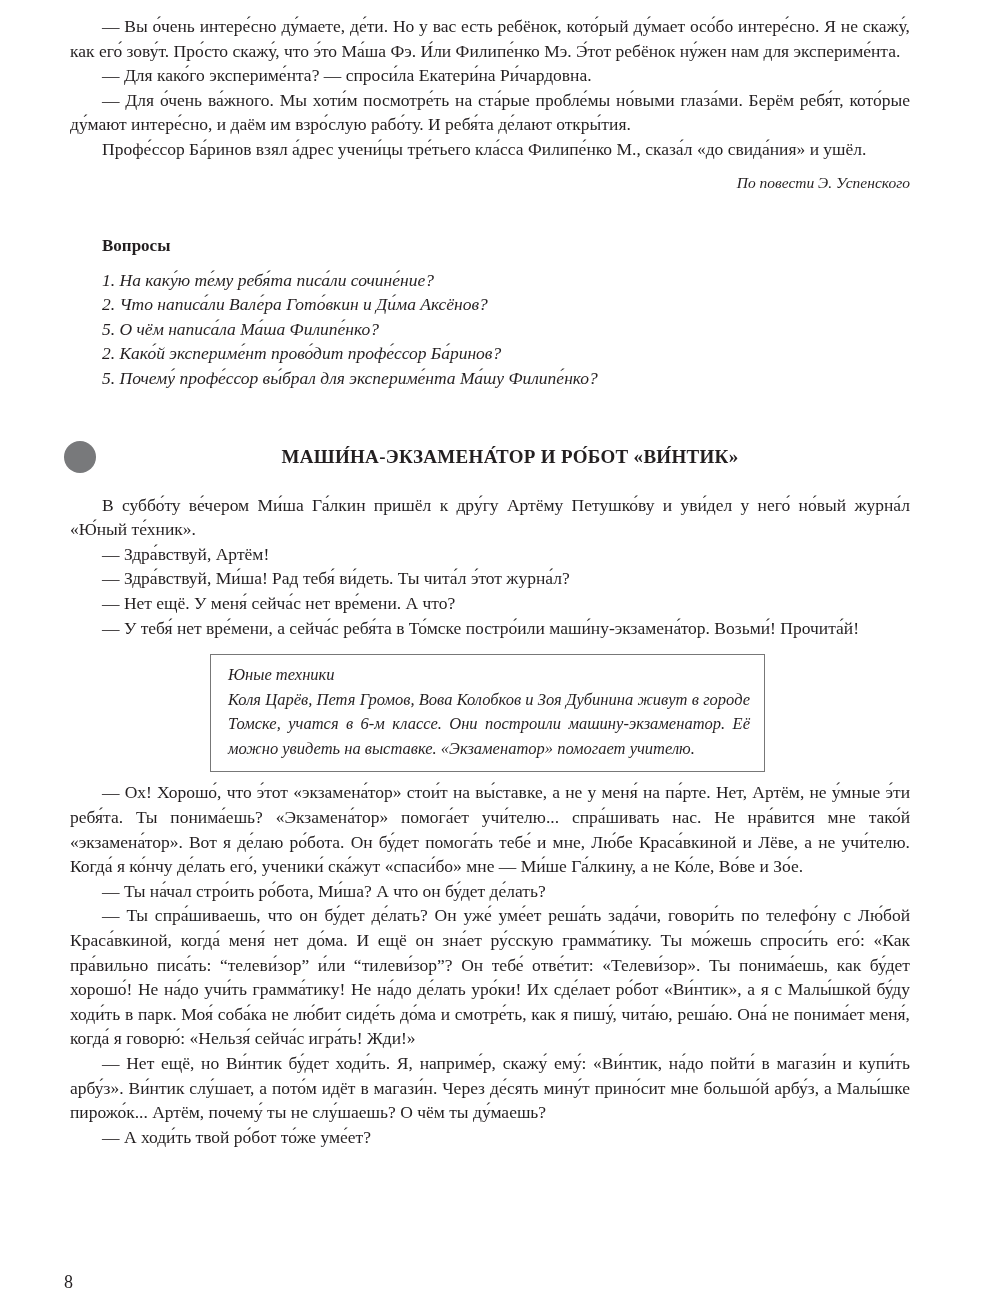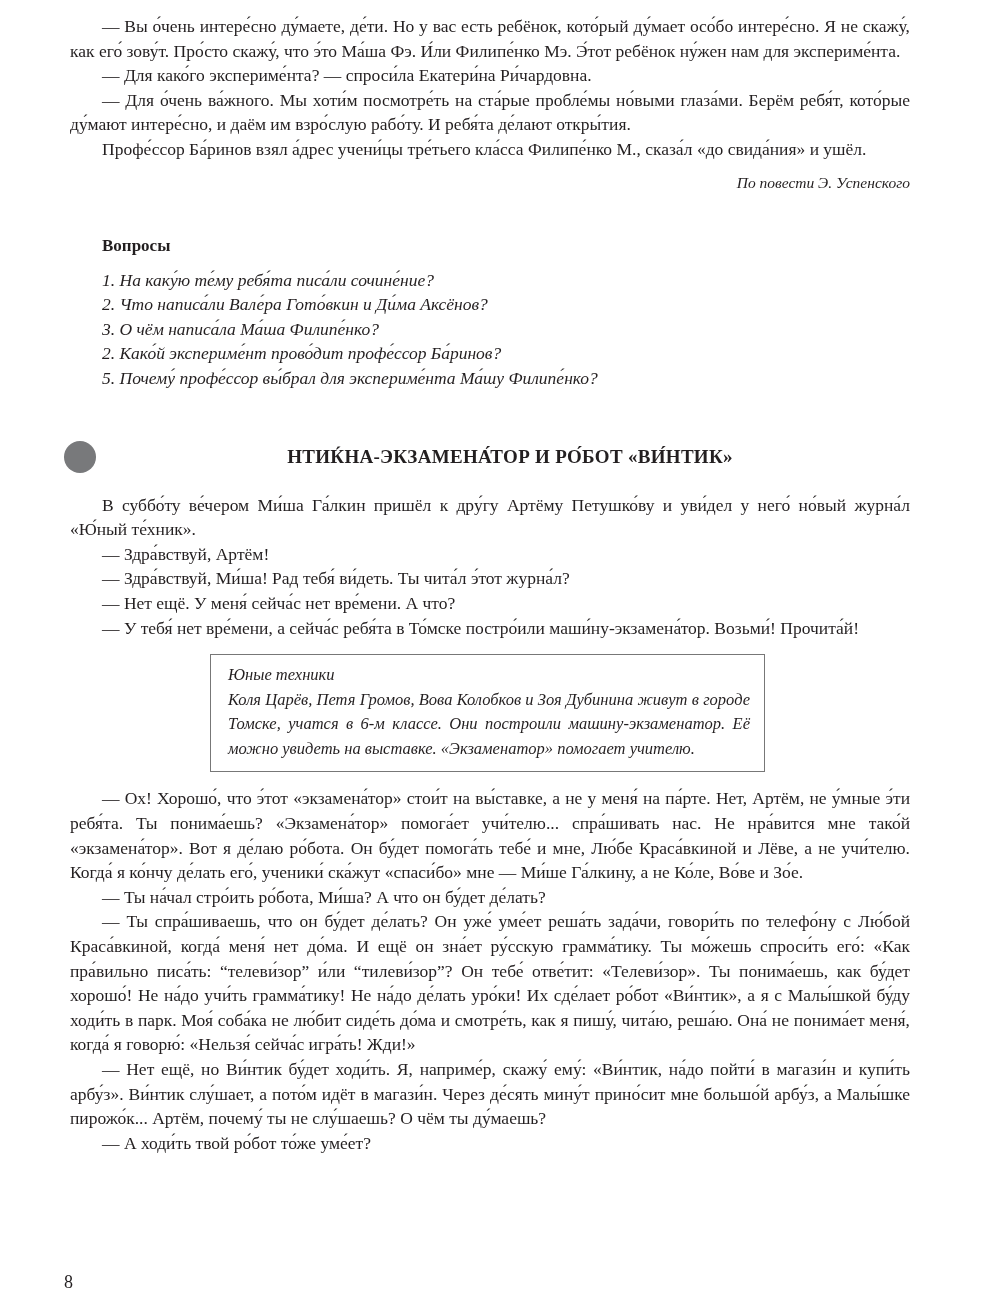--- a/index.html
+++ b/index.html
@@ -8,21 +8,21 @@
   .page { position: absolute; left: 70px; top: 8px; width: 840px; }
   .p { font-size: 17.5px; line-height: 24.6px; margin: 0; text-align: justify; text-indent: 32px; }
   .attrib { font-style: italic; font-size: 15.5px; text-align: right; margin: 10px 0 0 0; line-height: 22px; }
   .q-title { font-weight: bold; font-size: 17px; margin: 40px 0 4px 32px; line-height: 24px; }
   .q-list { list-style: none; margin: 10px 0 0 32px; padding: 0; font-style: italic; }
   .q-list li { font-size: 17.5px; line-height: 24.6px; }
   .section-head { position: relative; margin-top: 46px; height: 40px; }
   .bullet { position: absolute; left: -6px; top: 4px; width: 32px; height: 32px; border-radius: 50%; background: #78797b; }
   .section-title { text-align: center; font-size: 19px; font-weight: bold; letter-spacing: 0.3px; line-height: 40px; margin-left: 40px; }
   .story { margin-top: 16px; }
-  .box { margin: 14px 0 14px 140px; width: 530px; border: 1.5px solid #777; padding: 8px 14px 10px 17px;
+  .box { margin: 14px 0 8px 140px; width: 530px; border: 1.5px solid #777; padding: 8px 14px 10px 17px;
          font-style: italic; font-size: 16.5px; line-height: 24.6px; box-sizing: border-box; width: 555px; }
   .box .bt, .box .bb { margin: 0; text-align: justify; }
   .pagenum { position: absolute; left: 64px; top: 1272px; font-size: 18px; font-family: "Liberation Serif", serif; }
 </style>
 </head>
 <body>
 
 <div class="page">
 
   <div style="margin-top:6px;">
@@ -32,29 +32,29 @@
     <p class="p">Профе́ссор Ба́ринов взял а́дрес учени́цы тре́тьего кла́сса Филипе́нко М., сказа́л «до свида́ния» и ушёл.</p>
   </div>
 
   <p class="attrib">По повести Э. Успенского</p>
 
   <div>
     <div class="q-title">Вопросы</div>
     <ul class="q-list">
       <li>1. На каку́ю те́му ребя́та писа́ли сочине́ние?</li>
       <li>2. Что написа́ли Вале́ра Гото́вкин и Ди́ма Аксёнов?</li>
-      <li>3. О чём написа́ла Ма́ша Филипе́нко?</li>
+      <li>5. О чём написа́ла Ма́ша Филипе́нко?</li>
       <li>2. Како́й экспериме́нт прово́дит профе́ссор Ба́ринов?</li>
       <li>5. Почему́ профе́ссор вы́брал для экспериме́нта Ма́шу Филипе́нко?</li>
     </ul>
   </div>
 
   <div class="section-head">
     <span class="bullet" style="background: rgb(120, 121, 123);"></span>
-    <div class="section-title">НТИЌНА-ЭКЗАМЕНА́ТОР И РО́БОТ «ВИ́НТИК»</div>
+    <div class="section-title">МАШИ́НА-ЭКЗАМЕНА́ТОР И РО́БОТ «ВИ́НТИК»</div>
   </div>
 
   <div class="story">
     <p class="p">В суббо́ту ве́чером Ми́ша Га́лкин пришёл к дру́гу Артёму Петушко́ву и уви́дел у него́ но́вый журна́л «Ю́ный те́хник».</p>
     <p class="p">— Здра́вствуй, Артём!</p>
     <p class="p">— Здра́вствуй, Ми́ша! Рад тебя́ ви́деть. Ты чита́л э́тот журна́л?</p>
     <p class="p">— Нет ещё. У меня́ сейча́с нет вре́мени. А что?</p>
     <p class="p">— У тебя́ нет вре́мени, а сейча́с ребя́та в То́мске постро́или маши́ну-экзамена́тор. Возьми́! Прочита́й!</p>
 
     <div class="box">

